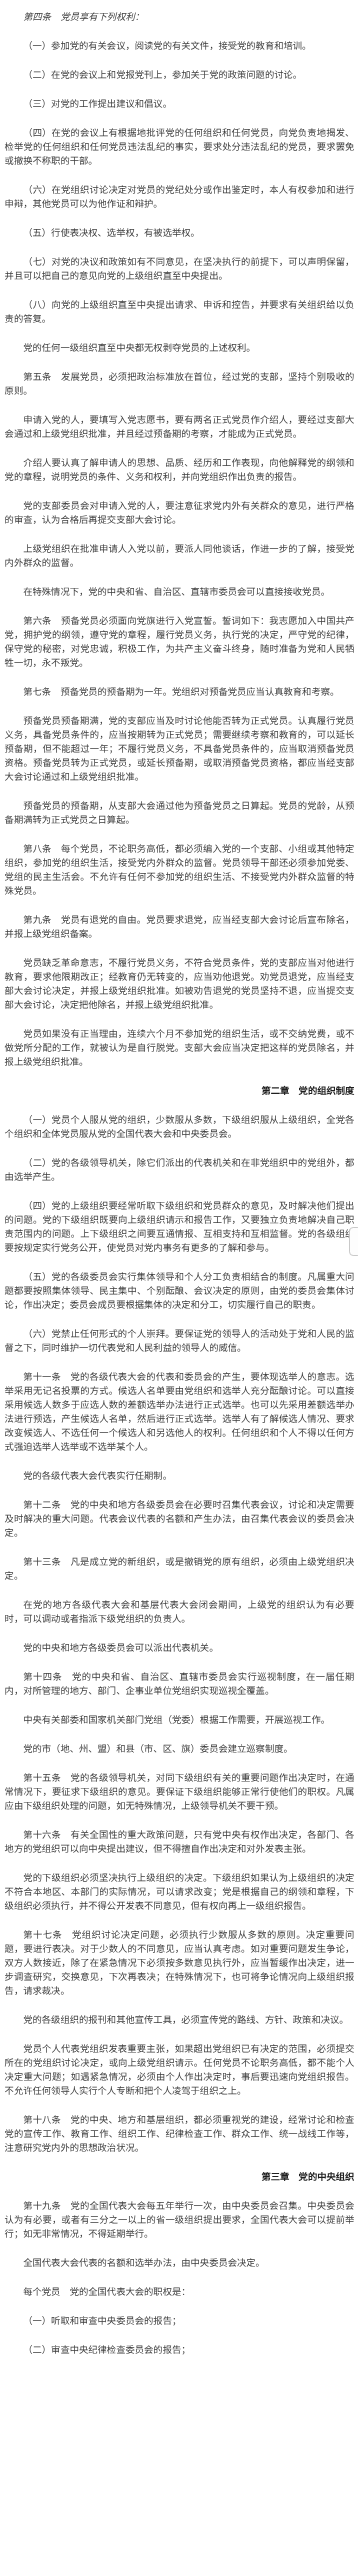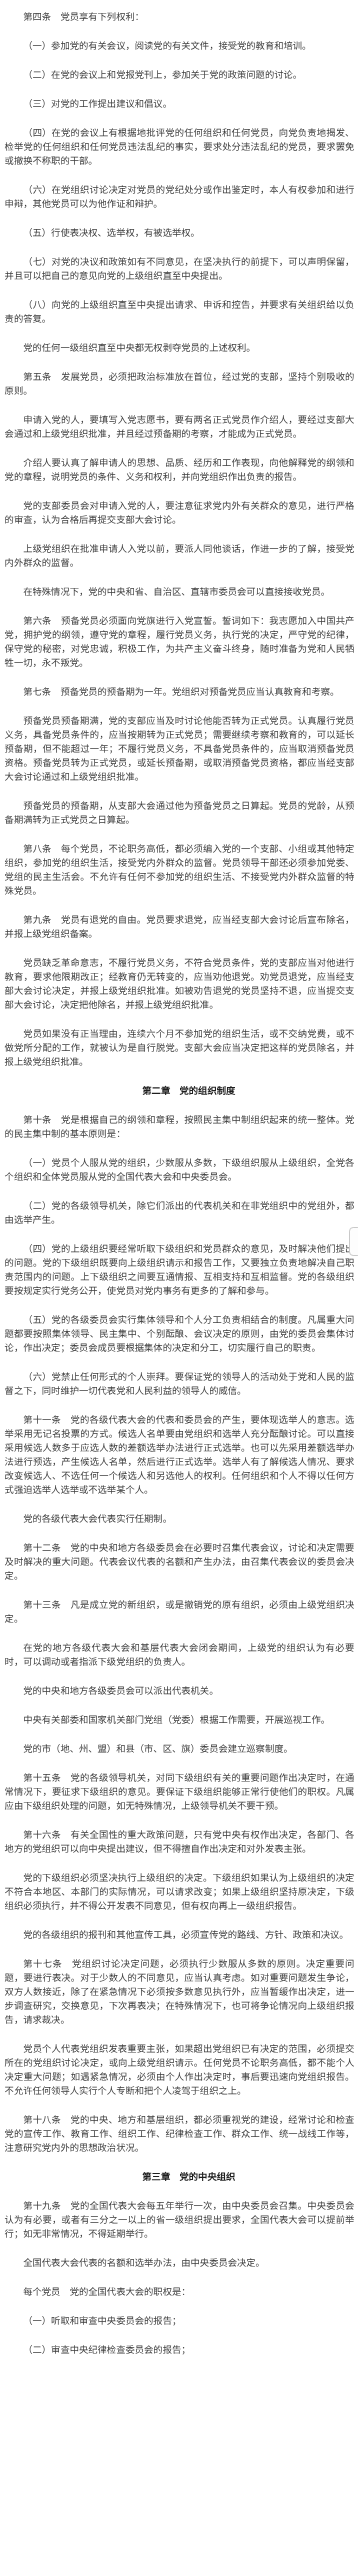--- a/index.html
+++ b/index.html
@@ -29,24 +29,25 @@
     text-indent: 2em;
     word-break: break-all;
   }
   .doc-content p.paragraph {
     color: #3d3d3d;
     font-weight: 400;
   }
   .doc-content h2.chapter-heading {
     color: #1f1f1f;
     font-weight: 700;
-    text-align: center;
+    text-align: right;
   }
   .doc-content > :first-child {
     margin-top: 10.3px;
+    font-style: italic;
   }
   
   .edge-artifact {
     position: absolute;
     right: 0;
     width: 1.5px;
     background: #d4d4d4;
   }
   .edge-thumb {
     position: absolute;
@@ -82,39 +83,39 @@
       <p class="paragraph">在特殊情况下，党的中央和省、自治区、直辖市委员会可以直接接收党员。</p>
       <p class="paragraph">第六条　预备党员必须面向党旗进行入党宣誓。誓词如下：我志愿加入中国共产党，拥护党的纲领，遵守党的章程，履行党员义务，执行党的决定，严守党的纪律，保守党的秘密，对党忠诚，积极工作，为共产主义奋斗终身，随时准备为党和人民牺牲一切，永不叛党。</p>
       <p class="paragraph">第七条　预备党员的预备期为一年。党组织对预备党员应当认真教育和考察。</p>
       <p class="paragraph">预备党员预备期满，党的支部应当及时讨论他能否转为正式党员。认真履行党员义务，具备党员条件的，应当按期转为正式党员；需要继续考察和教育的，可以延长预备期，但不能超过一年；不履行党员义务，不具备党员条件的，应当取消预备党员资格。预备党员转为正式党员，或延长预备期，或取消预备党员资格，都应当经支部大会讨论通过和上级党组织批准。</p>
       <p class="paragraph">预备党员的预备期，从支部大会通过他为预备党员之日算起。党员的党龄，从预备期满转为正式党员之日算起。</p>
       <p class="paragraph">第八条　每个党员，不论职务高低，都必须编入党的一个支部、小组或其他特定组织，参加党的组织生活，接受党内外群众的监督。党员领导干部还必须参加党委、党组的民主生活会。不允许有任何不参加党的组织生活、不接受党内外群众监督的特殊党员。</p>
       <p class="paragraph">第九条　党员有退党的自由。党员要求退党，应当经支部大会讨论后宣布除名，并报上级党组织备案。</p>
       <p class="paragraph">党员缺乏革命意志，不履行党员义务，不符合党员条件，党的支部应当对他进行教育，要求他限期改正；经教育仍无转变的，应当劝他退党。劝党员退党，应当经支部大会讨论决定，并报上级党组织批准。如被劝告退党的党员坚持不退，应当提交支部大会讨论，决定把他除名，并报上级党组织批准。</p>
       <p class="paragraph">党员如果没有正当理由，连续六个月不参加党的组织生活，或不交纳党费，或不做党所分配的工作，就被认为是自行脱党。支部大会应当决定把这样的党员除名，并报上级党组织批准。</p>
       <h2 class="chapter-heading">第二章　党的组织制度</h2>
-      <p class="paragraph">第十条　党是根据自己的纲领和章程，按照民主集中制组织起来的统一整体。党的民主集中制的基本原则是：</p>
       <p class="paragraph">（一）党员个人服从党的组织，少数服从多数，下级组织服从上级组织，全党各个组织和全体党员服从党的全国代表大会和中央委员会。</p>
       <p class="paragraph">（二）党的各级领导机关，除它们派出的代表机关和在非党组织中的党组外，都由选举产生。</p>
       <p class="paragraph">（四）党的上级组织要经常听取下级组织和党员群众的意见，及时解决他们提出的问题。党的下级组织既要向上级组织请示和报告工作，又要独立负责地解决自己职责范围内的问题。上下级组织之间要互通情报、互相支持和互相监督。党的各级组织要按规定实行党务公开，使党员对党内事务有更多的了解和参与。</p>
       <p class="paragraph">（五）党的各级委员会实行集体领导和个人分工负责相结合的制度。凡属重大问题都要按照集体领导、民主集中、个别酝酿、会议决定的原则，由党的委员会集体讨论，作出决定；委员会成员要根据集体的决定和分工，切实履行自己的职责。</p>
       <p class="paragraph">（六）党禁止任何形式的个人崇拜。要保证党的领导人的活动处于党和人民的监督之下，同时维护一切代表党和人民利益的领导人的威信。</p>
       <p class="paragraph">第十一条　党的各级代表大会的代表和委员会的产生，要体现选举人的意志。选举采用无记名投票的方式。候选人名单要由党组织和选举人充分酝酿讨论。可以直接采用候选人数多于应选人数的差额选举办法进行正式选举。也可以先采用差额选举办法进行预选，产生候选人名单，然后进行正式选举。选举人有了解候选人情况、要求改变候选人、不选任何一个候选人和另选他人的权利。任何组织和个人不得以任何方式强迫选举人选举或不选举某个人。</p>
       <p class="paragraph">党的各级代表大会代表实行任期制。</p>
       <p class="paragraph">第十二条　党的中央和地方各级委员会在必要时召集代表会议，讨论和决定需要及时解决的重大问题。代表会议代表的名额和产生办法，由召集代表会议的委员会决定。</p>
       <p class="paragraph">第十三条　凡是成立党的新组织，或是撤销党的原有组织，必须由上级党组织决定。</p>
       <p class="paragraph">在党的地方各级代表大会和基层代表大会闭会期间，上级党的组织认为有必要时，可以调动或者指派下级党组织的负责人。</p>
       <p class="paragraph">党的中央和地方各级委员会可以派出代表机关。</p>
+      <p class="paragraph">第十四条　党的中央和省、自治区、直辖市委员会实行巡视制度，在一届任期内，对所管理的地方、部门、企事业单位党组织实现巡视全覆盖。</p>
       <p class="paragraph">中央有关部委和国家机关部门党组（党委）根据工作需要，开展巡视工作。</p>
       <p class="paragraph">党的市（地、州、盟）和县（市、区、旗）委员会建立巡察制度。</p>
       <p class="paragraph">第十五条　党的各级领导机关，对同下级组织有关的重要问题作出决定时，在通常情况下，要征求下级组织的意见。要保证下级组织能够正常行使他们的职权。凡属应由下级组织处理的问题，如无特殊情况，上级领导机关不要干预。</p>
       <p class="paragraph">第十六条　有关全国性的重大政策问题，只有党中央有权作出决定，各部门、各地方的党组织可以向中央提出建议，但不得擅自作出决定和对外发表主张。</p>
-      <p class="paragraph">党的下级组织必须坚决执行上级组织的决定。下级组织如果认为上级组织的决定不符合本地区、本部门的实际情况，可以请求改变；如果上级组织坚持原决定，下级组织必须执行，并不得公开发表不同意见，但有权向再上一级组织报告。</p>
+      <p class="paragraph">党的下级组织必须坚决执行上级组织的决定。下级组织如果认为上级组织的决定不符合本地区、本部门的实际情况，可以请求改变；党是根据自己的纲领和章程，下级组织必须执行，并不得公开发表不同意见，但有权向再上一级组织报告。</p>
+      <p class="paragraph">第十七条　党组织讨论决定问题，必须执行少数服从多数的原则。决定重要问题，要进行表决。对于少数人的不同意见，应当认真考虑。如对重要问题发生争论，双方人数接近，除了在紧急情况下必须按多数意见执行外，应当暂缓作出决定，进一步调查研究，交换意见，下次再表决；在特殊情况下，也可将争论情况向上级组织报告，请求裁决。</p>
       <p class="paragraph">党的各级组织的报刊和其他宣传工具，必须宣传党的路线、方针、政策和决议。</p>
-      <p class="paragraph">第十七条　党组织讨论决定问题，必须执行少数服从多数的原则。决定重要问题，要进行表决。对于少数人的不同意见，应当认真考虑。如对重要问题发生争论，双方人数接近，除了在紧急情况下必须按多数意见执行外，应当暂缓作出决定，进一步调查研究，交换意见，下次再表决；在特殊情况下，也可将争论情况向上级组织报告，请求裁决。</p>
       <p class="paragraph">党员个人代表党组织发表重要主张，如果超出党组织已有决定的范围，必须提交所在的党组织讨论决定，或向上级党组织请示。任何党员不论职务高低，都不能个人决定重大问题；如遇紧急情况，必须由个人作出决定时，事后要迅速向党组织报告。不允许任何领导人实行个人专断和把个人凌驾于组织之上。</p>
       <p class="paragraph">第十八条　党的中央、地方和基层组织，都必须重视党的建设，经常讨论和检查党的宣传工作、教育工作、组织工作、纪律检查工作、群众工作、统一战线工作等，注意研究党内外的思想政治状况。</p>
       <h2 class="chapter-heading">第三章　党的中央组织</h2>
       <p class="paragraph">第十九条　党的全国代表大会每五年举行一次，由中央委员会召集。中央委员会认为有必要，或者有三分之一以上的省一级组织提出要求，全国代表大会可以提前举行；如无非常情况，不得延期举行。</p>
       <p class="paragraph">全国代表大会代表的名额和选举办法，由中央委员会决定。</p>
       <p class="paragraph">每个党员　党的全国代表大会的职权是：</p>
       <p class="paragraph">（一）听取和审查中央委员会的报告；</p>
       <p class="paragraph">（二）审查中央纪律检查委员会的报告；</p>
     </div>
 

